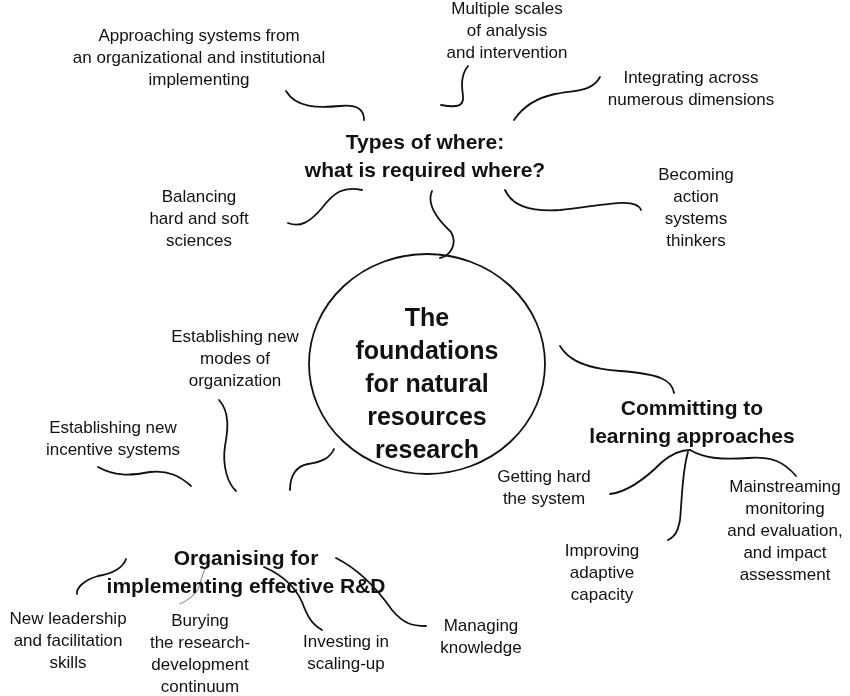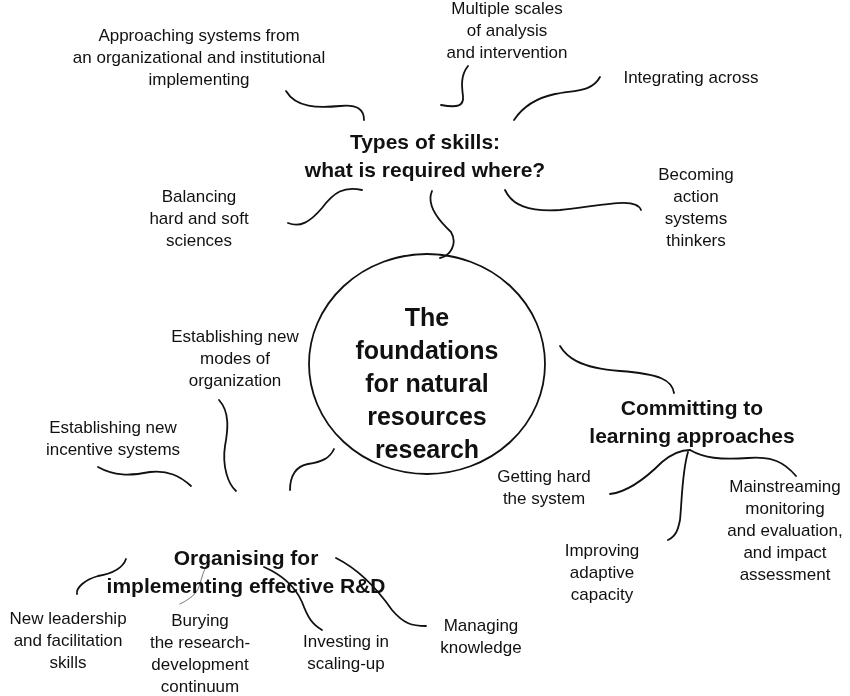--- a/index.html
+++ b/index.html
@@ -90,38 +90,39 @@
 
 <div class="center" style="left:427px; top:301px;">
   <span class="ln">The</span>
   <span class="ln">foundations</span>
   <span class="ln">for natural</span>
   <span class="ln">resources</span>
   <span class="ln">research</span>
 </div>
 
 <div class="hub" style="left:425px; top:128px;">
-  <span class="ln">Types of skills:</span>
+  <span class="ln">Types of where:</span>
   <span class="ln">what is required where?</span>
 </div>
 
 <div class="lbl" style="left:199px; top:25px;">
   <span class="ln">Approaching systems from</span>
   <span class="ln">an organizational and institutional</span>
   <span class="ln">implementing</span>
 </div>
 
 <div class="lbl" style="left:507px; top:-2px;">
   <span class="ln">Multiple scales</span>
   <span class="ln">of analysis</span>
   <span class="ln">and intervention</span>
 </div>
 
 <div class="lbl" style="left:691px; top:67px;">
   <span class="ln">Integrating across</span>
+  <span class="ln">numerous dimensions</span>
 </div>
 
 <div class="lbl" style="left:199px; top:186px;">
   <span class="ln">Balancing</span>
   <span class="ln">hard and soft</span>
   <span class="ln">sciences</span>
 </div>
 
 <div class="lbl" style="left:696px; top:164px;">
   <span class="ln">Becoming</span>

